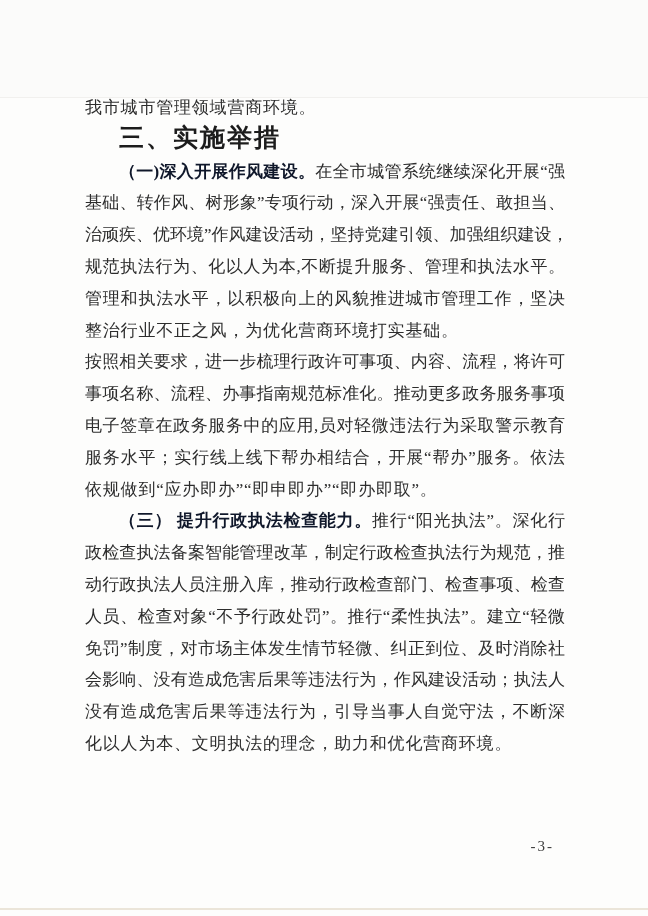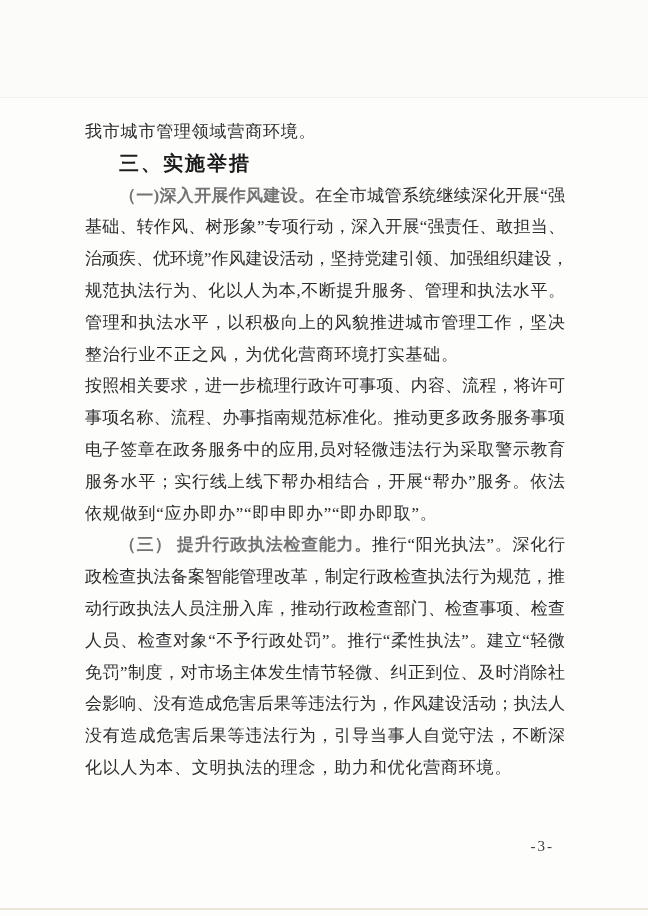--- a/index.html
+++ b/index.html
@@ -34,21 +34,20 @@
     left: 0; top: 908px;
     width: 100%;
     height: 2px;
     background: #ebe5d9;
   }
   .body-text {
     position: absolute;
     left: 85px;
     top: 92px;
     width: 480px;
-    margin-top: 24px;
   }
   .line {
     height: 31.8px;
     line-height: 31.8px;
     font-size: 17px;
     color: #2d2d2d;
     text-align: justify;
     text-align-last: justify;
     text-justify: inter-character;
     white-space: nowrap;
@@ -56,30 +55,30 @@
   .noj {
     text-align: left;
     text-align-last: left;
     letter-spacing: 0.8px;
   }
   .first {
     text-indent: 34px;
   }
   .lead {
     font-weight: 700;
-    color: #737373;
+    color: #0f172a;
   }
   .heading {
     margin: 0;
     height: 31.8px;
     line-height: 31.8px;
     padding-left: 34px;
-    font-family: Liberation Sans, sans-serif;
+    font-family: Liberation Mono, monospace;
     font-weight: 700;
-    font-size: 20px;
+    font-size: 25px;
     letter-spacing: 2px;
     color: #1c1c1c;
     white-space: nowrap;
   }
   .page-number {
     position: absolute;
     top: 838px;
     right: 94px;
     font-size: 15px;
     letter-spacing: 2px;

